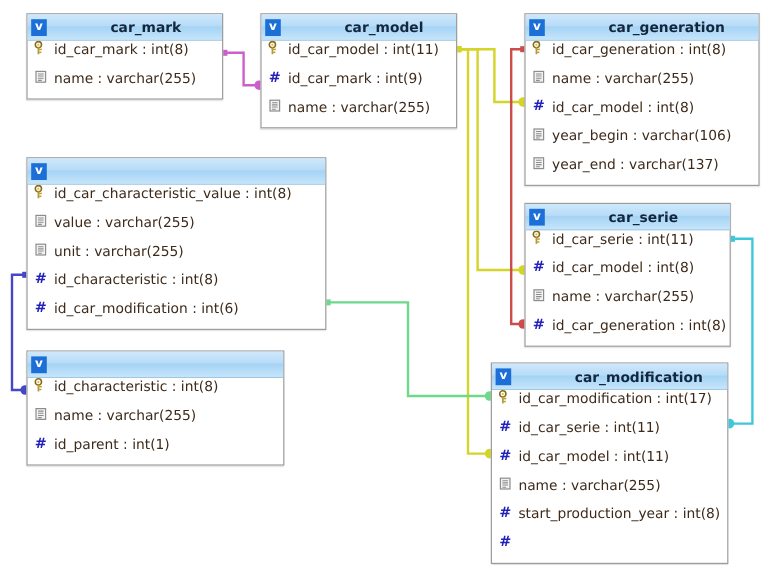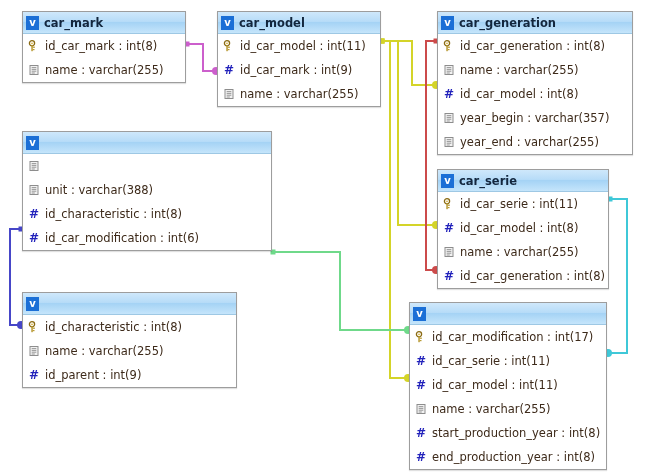--- a/index.html
+++ b/index.html
@@ -40,25 +40,25 @@
     text-align:center;
     margin-right:5px;
     flex:0 0 auto;
     font-family:"DejaVu Sans","Liberation Sans",sans-serif;
   }
   .tbl-title{
     font-size:11.5px;
     font-weight:bold;
     color:#12263d;
     white-space:nowrap;
+    margin-left:48px;
   }
   .col-row{
     height:24px;
     display:flex;
-    align-items:center;
     padding-left:5px;
     white-space:nowrap;
   }
   .col-icon{
     width:12px;height:12px;
     margin-right:5px;
     flex:0 0 auto;
     display:block;
   }
   .col-text{
@@ -212,31 +212,31 @@
           <span class="col-text fk">id_car_model : int(8)</span>
         </div>
         <div class="col-row">
           <svg viewBox="0 0 12 12" class="col-icon">
             <rect x="2" y="1.5" width="8" height="9" fill="#f2f2f2" stroke="#8d8d8d" stroke-width="1"></rect>
             <line x1="3.7" y1="3.6" x2="8.3" y2="3.6" stroke="#8d8d8d" stroke-width="0.9"></line>
             <line x1="3.7" y1="5.4" x2="8.3" y2="5.4" stroke="#8d8d8d" stroke-width="0.9"></line>
             <line x1="3.7" y1="7.2" x2="8.3" y2="7.2" stroke="#8d8d8d" stroke-width="0.9"></line>
             <line x1="3.7" y1="9.0" x2="6.8" y2="9.0" stroke="#8d8d8d" stroke-width="0.9"></line>
           </svg>
-          <span class="col-text">year_begin : varchar(357)</span>
-        </div>
-        <div class="col-row">
-          <svg viewBox="0 0 12 12" class="col-icon">
-            <rect x="2" y="1.5" width="8" height="9" fill="#f2f2f2" stroke="#8d8d8d" stroke-width="1"></rect>
-            <line x1="3.7" y1="3.6" x2="8.3" y2="3.6" stroke="#8d8d8d" stroke-width="0.9"></line>
-            <line x1="3.7" y1="5.4" x2="8.3" y2="5.4" stroke="#8d8d8d" stroke-width="0.9"></line>
-            <line x1="3.7" y1="7.2" x2="8.3" y2="7.2" stroke="#8d8d8d" stroke-width="0.9"></line>
-            <line x1="3.7" y1="9.0" x2="6.8" y2="9.0" stroke="#8d8d8d" stroke-width="0.9"></line>
-          </svg>
-          <span class="col-text">year_end : varchar(255)</span>
+          <span class="col-text">year_begin : varchar(106)</span>
+        </div>
+        <div class="col-row">
+          <svg viewBox="0 0 12 12" class="col-icon">
+            <rect x="2" y="1.5" width="8" height="9" fill="#f2f2f2" stroke="#8d8d8d" stroke-width="1"></rect>
+            <line x1="3.7" y1="3.6" x2="8.3" y2="3.6" stroke="#8d8d8d" stroke-width="0.9"></line>
+            <line x1="3.7" y1="5.4" x2="8.3" y2="5.4" stroke="#8d8d8d" stroke-width="0.9"></line>
+            <line x1="3.7" y1="7.2" x2="8.3" y2="7.2" stroke="#8d8d8d" stroke-width="0.9"></line>
+            <line x1="3.7" y1="9.0" x2="6.8" y2="9.0" stroke="#8d8d8d" stroke-width="0.9"></line>
+          </svg>
+          <span class="col-text">year_end : varchar(137)</span>
         </div>
       </div>
       <div class="table-box" style="left: 437px; top: 169px; width: 172px;">
         <div class="tbl-header">
           <span class="v-icon">v</span>
           <span class="tbl-title">car_serie</span>
         </div>
         <div class="col-row">
           <svg viewBox="0 0 12 12" class="col-icon">
             <circle cx="4" cy="3.3" r="2.6" fill="none" stroke="#8a6a12" stroke-width="1.3"></circle>
@@ -265,36 +265,47 @@
           <span class="hash">#</span>
           <span class="col-text fk">id_car_generation : int(8)</span>
         </div>
       </div>
       <div class="table-box" style="left: 22px; top: 131px; width: 250px;">
         <div class="tbl-header">
           <span class="v-icon">v</span>
         </div>
         <div class="col-row">
           <svg viewBox="0 0 12 12" class="col-icon">
-            <rect x="2" y="1.5" width="8" height="9" fill="#f2f2f2" stroke="#8d8d8d" stroke-width="1"></rect>
-            <line x1="3.7" y1="3.6" x2="8.3" y2="3.6" stroke="#8d8d8d" stroke-width="0.9"></line>
-            <line x1="3.7" y1="5.4" x2="8.3" y2="5.4" stroke="#8d8d8d" stroke-width="0.9"></line>
-            <line x1="3.7" y1="7.2" x2="8.3" y2="7.2" stroke="#8d8d8d" stroke-width="0.9"></line>
-            <line x1="3.7" y1="9.0" x2="6.8" y2="9.0" stroke="#8d8d8d" stroke-width="0.9"></line>
-          </svg>
-        </div>
-        <div class="col-row">
-          <svg viewBox="0 0 12 12" class="col-icon">
-            <rect x="2" y="1.5" width="8" height="9" fill="#f2f2f2" stroke="#8d8d8d" stroke-width="1"></rect>
-            <line x1="3.7" y1="3.6" x2="8.3" y2="3.6" stroke="#8d8d8d" stroke-width="0.9"></line>
-            <line x1="3.7" y1="5.4" x2="8.3" y2="5.4" stroke="#8d8d8d" stroke-width="0.9"></line>
-            <line x1="3.7" y1="7.2" x2="8.3" y2="7.2" stroke="#8d8d8d" stroke-width="0.9"></line>
-            <line x1="3.7" y1="9.0" x2="6.8" y2="9.0" stroke="#8d8d8d" stroke-width="0.9"></line>
-          </svg>
-          <span class="col-text">unit : varchar(388)</span>
+            <circle cx="4" cy="3.3" r="2.6" fill="none" stroke="#8a6a12" stroke-width="1.3"></circle>
+            <circle cx="4" cy="3.3" r="0.9" fill="#d9b441"></circle>
+            <rect x="3.3" y="5.2" width="1.5" height="6" fill="#b89a33"></rect>
+            <rect x="4.7" y="6.6" width="2.2" height="1.2" fill="#b89a33"></rect>
+            <rect x="4.7" y="9.0" width="1.8" height="1.2" fill="#b89a33"></rect>
+          </svg>
+          <span class="col-text">id_car_characteristic_value : int(8)</span>
+        </div>
+        <div class="col-row">
+          <svg viewBox="0 0 12 12" class="col-icon">
+            <rect x="2" y="1.5" width="8" height="9" fill="#f2f2f2" stroke="#8d8d8d" stroke-width="1"></rect>
+            <line x1="3.7" y1="3.6" x2="8.3" y2="3.6" stroke="#8d8d8d" stroke-width="0.9"></line>
+            <line x1="3.7" y1="5.4" x2="8.3" y2="5.4" stroke="#8d8d8d" stroke-width="0.9"></line>
+            <line x1="3.7" y1="7.2" x2="8.3" y2="7.2" stroke="#8d8d8d" stroke-width="0.9"></line>
+            <line x1="3.7" y1="9.0" x2="6.8" y2="9.0" stroke="#8d8d8d" stroke-width="0.9"></line>
+          </svg>
+          <span class="col-text">value : varchar(255)</span>
+        </div>
+        <div class="col-row">
+          <svg viewBox="0 0 12 12" class="col-icon">
+            <rect x="2" y="1.5" width="8" height="9" fill="#f2f2f2" stroke="#8d8d8d" stroke-width="1"></rect>
+            <line x1="3.7" y1="3.6" x2="8.3" y2="3.6" stroke="#8d8d8d" stroke-width="0.9"></line>
+            <line x1="3.7" y1="5.4" x2="8.3" y2="5.4" stroke="#8d8d8d" stroke-width="0.9"></line>
+            <line x1="3.7" y1="7.2" x2="8.3" y2="7.2" stroke="#8d8d8d" stroke-width="0.9"></line>
+            <line x1="3.7" y1="9.0" x2="6.8" y2="9.0" stroke="#8d8d8d" stroke-width="0.9"></line>
+          </svg>
+          <span class="col-text">unit : varchar(255)</span>
         </div>
         <div class="col-row">
           <span class="hash">#</span>
           <span class="col-text fk">id_characteristic : int(8)</span>
         </div>
         <div class="col-row">
           <span class="hash">#</span>
           <span class="col-text fk">id_car_modification : int(6)</span>
         </div>
       </div>
@@ -317,26 +328,27 @@
             <rect x="2" y="1.5" width="8" height="9" fill="#f2f2f2" stroke="#8d8d8d" stroke-width="1"></rect>
             <line x1="3.7" y1="3.6" x2="8.3" y2="3.6" stroke="#8d8d8d" stroke-width="0.9"></line>
             <line x1="3.7" y1="5.4" x2="8.3" y2="5.4" stroke="#8d8d8d" stroke-width="0.9"></line>
             <line x1="3.7" y1="7.2" x2="8.3" y2="7.2" stroke="#8d8d8d" stroke-width="0.9"></line>
             <line x1="3.7" y1="9.0" x2="6.8" y2="9.0" stroke="#8d8d8d" stroke-width="0.9"></line>
           </svg>
           <span class="col-text">name : varchar(255)</span>
         </div>
         <div class="col-row">
           <span class="hash">#</span>
-          <span class="col-text fk">id_parent : int(9)</span>
+          <span class="col-text fk">id_parent : int(1)</span>
         </div>
       </div>
       <div class="table-box" style="left: 409px; top: 302px; width: 198px;">
         <div class="tbl-header">
           <span class="v-icon">v</span>
+          <span class="tbl-title">car_modification</span>
         </div>
         <div class="col-row">
           <svg viewBox="0 0 12 12" class="col-icon">
             <circle cx="4" cy="3.3" r="2.6" fill="none" stroke="#8a6a12" stroke-width="1.3"></circle>
             <circle cx="4" cy="3.3" r="0.9" fill="#d9b441"></circle>
             <rect x="3.3" y="5.2" width="1.5" height="6" fill="#b89a33"></rect>
             <rect x="4.7" y="6.6" width="2.2" height="1.2" fill="#b89a33"></rect>
             <rect x="4.7" y="9.0" width="1.8" height="1.2" fill="#b89a33"></rect>
           </svg>
           <span class="col-text">id_car_modification : int(17)</span>
@@ -358,18 +370,17 @@
             <line x1="3.7" y1="9.0" x2="6.8" y2="9.0" stroke="#8d8d8d" stroke-width="0.9"></line>
           </svg>
           <span class="col-text">name : varchar(255)</span>
         </div>
         <div class="col-row">
           <span class="hash">#</span>
           <span class="col-text fk">start_production_year : int(8)</span>
         </div>
         <div class="col-row">
           <span class="hash">#</span>
-          <span class="col-text fk">end_production_year : int(8)</span>
         </div>
       </div>
     </div>
 
 </div>
 
 </body></html>

